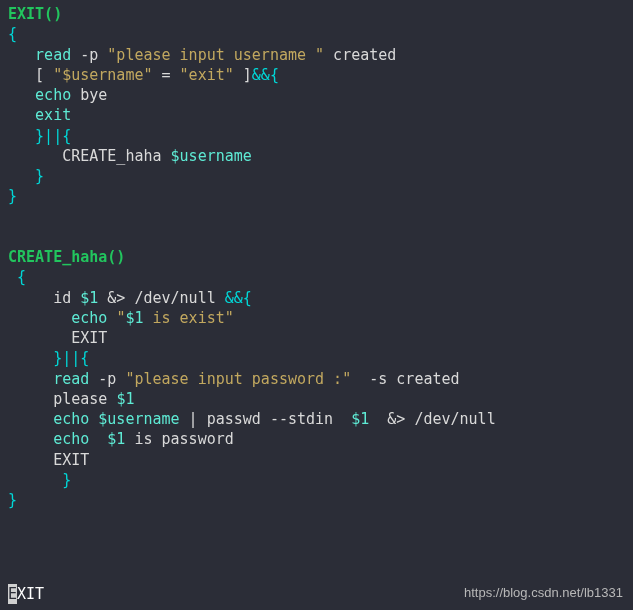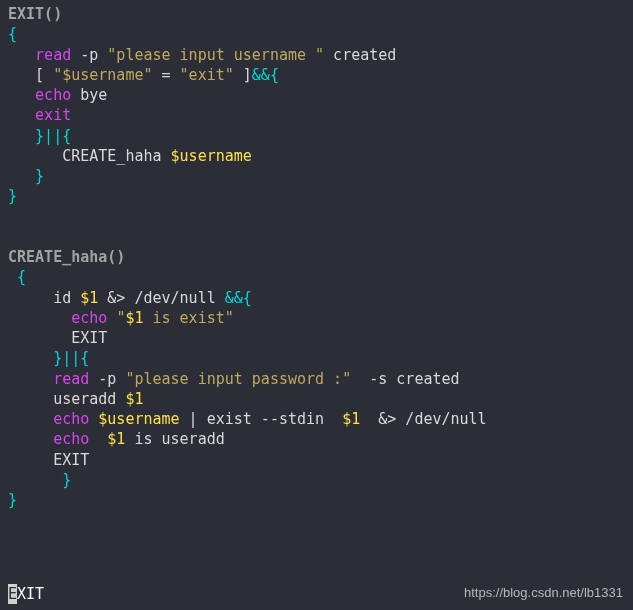--- a/index.html
+++ b/index.html
@@ -9,25 +9,25 @@
       font-size: 15px;
       line-height: 1.35;
       color: #d0d0d0;
       width: 633px;
       height: 610px;
       overflow: hidden;
       position: relative;
       padding: 4px 8px;
     }
     pre { font-family: inherit; white-space: pre; }
-    .fn { color: #a3a3a3; font-weight: bold; }
+    .fn { color: #22c55e; font-weight: bold; }
     .punct { color: #00d7d7; }
-    .cmd { color: #d946ef; }
+    .cmd { color: #5eead4; }
     .str { color: #c2a85f; }
-    .var { color: #fde047; }
+    .var { color: #5eead4; }
     .txt { color: #d9d9d9; }
     .watermark {
       position: absolute;
       bottom: 8px;
       right: 10px;
       color: #b8b8b8;
       font-family: Arial, sans-serif;
       font-size: 13px;
     }
     .cursor-line {
@@ -59,22 +59,22 @@
 <span class="punct">}</span>
 
 
 <span class="fn">CREATE_haha()</span>
 <span class="punct"> {</span>
      <span class="txt">id </span><span class="var">$1</span><span class="txt"> &amp;&gt; /dev/null </span><span class="punct">&amp;&amp;{</span>
        <span class="cmd">echo </span><span class="str">"</span><span class="var">$1</span><span class="str"> is exist"</span>
        <span class="txt">EXIT</span>
      <span class="punct">}||{</span>
      <span class="cmd">read</span> <span class="txt">-p</span> <span class="str">"please input password :"</span><span class="txt">  -s created</span>
-     <span class="txt">useradd </span><span class="var">$1</span>
-     <span class="cmd">echo </span><span class="var">$username</span><span class="txt"> | exist --stdin  </span><span class="var">$1</span><span class="txt">  &amp;&gt; /dev/null</span>
-     <span class="cmd">echo  </span><span class="var">$1</span><span class="txt"> is useradd</span>
+     <span class="txt">please </span><span class="var">$1</span>
+     <span class="cmd">echo </span><span class="var">$username</span><span class="txt"> | passwd --stdin  </span><span class="var">$1</span><span class="txt">  &amp;&gt; /dev/null</span>
+     <span class="cmd">echo  </span><span class="var">$1</span><span class="txt"> is password</span>
      <span class="txt">EXIT</span>
      <span class="punct"> }</span>
 <span class="punct">}</span></pre>
 
 <div class="cursor-line"><span class="cursor-box">E</span><span>XIT</span></div>
 
 <div class="watermark">https://blog.csdn.net/lb1331</div>
 
 </body></html>

